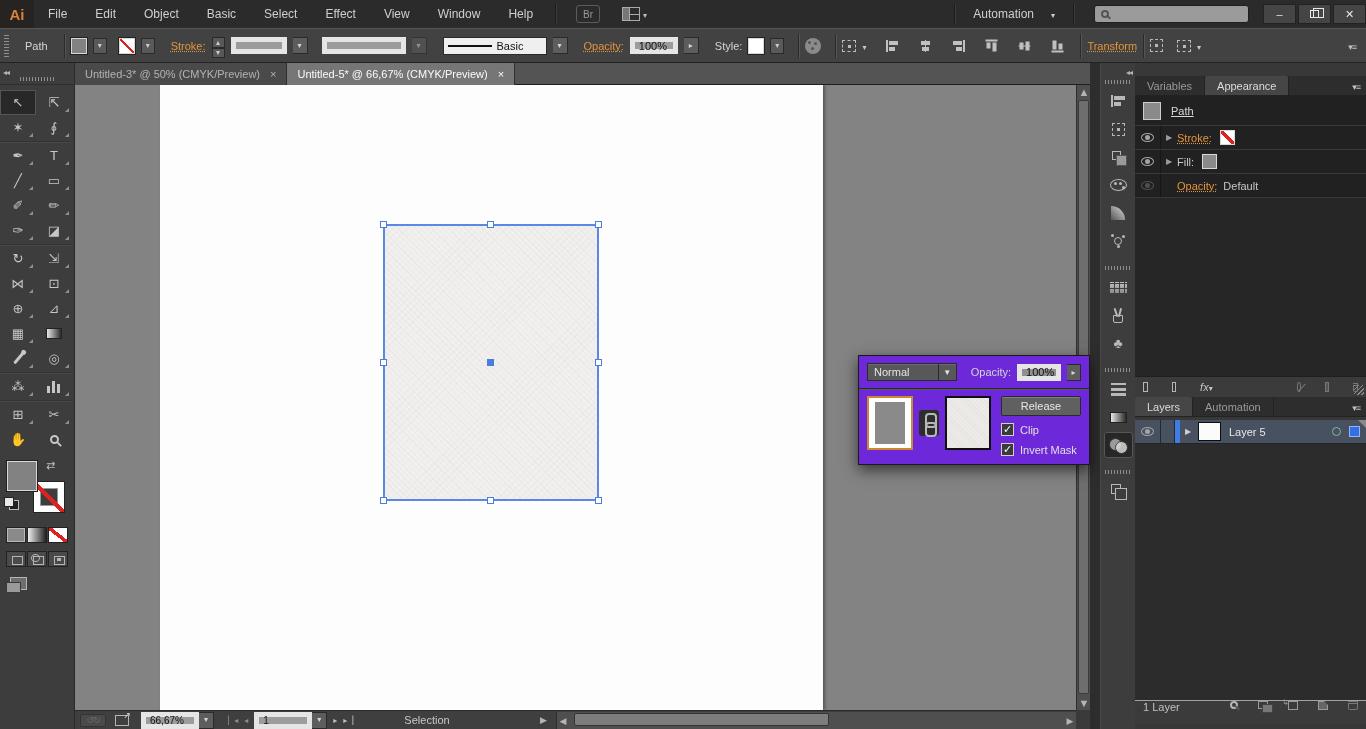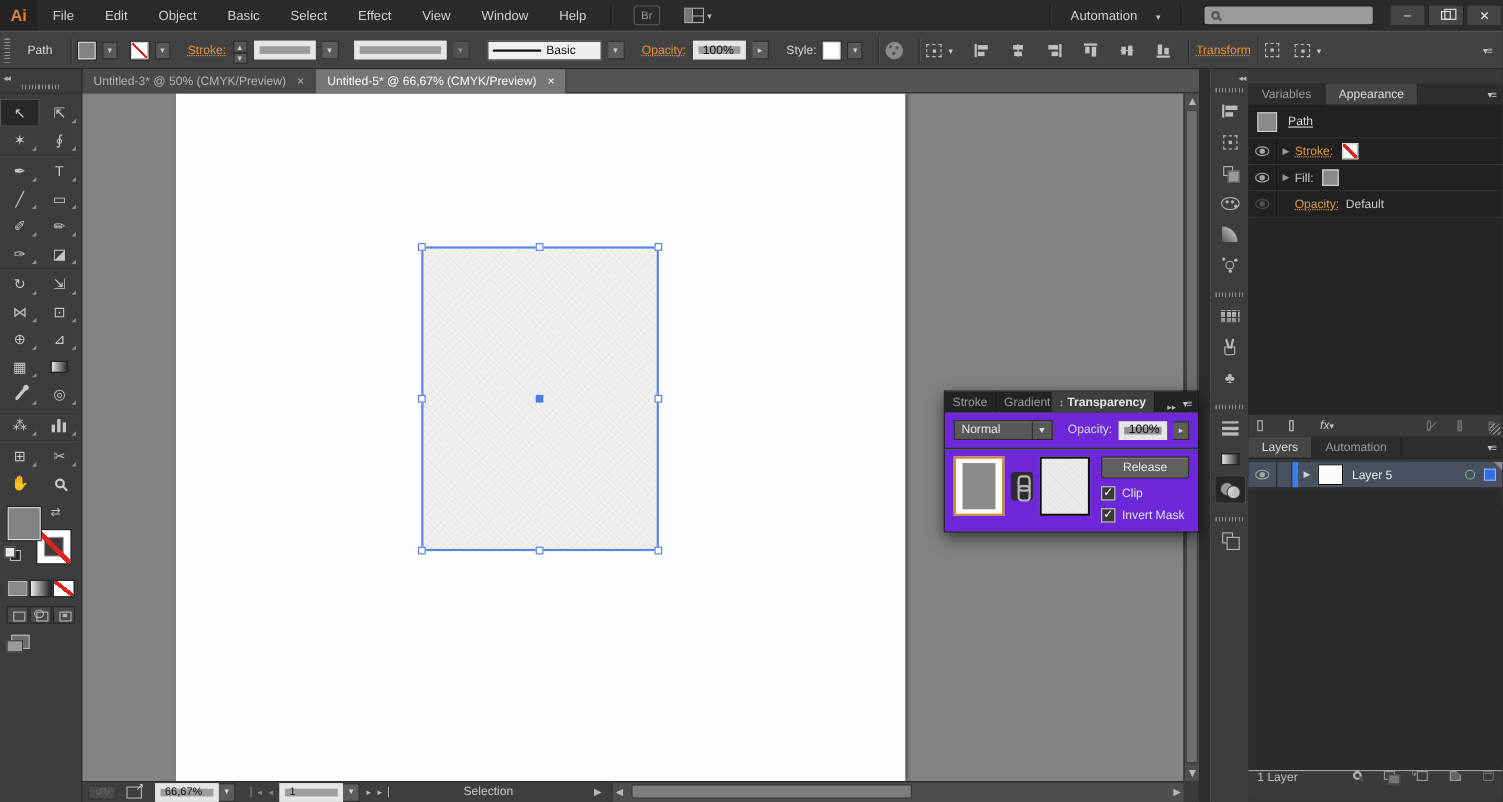--- a/index.html
+++ b/index.html
@@ -242,21 +242,21 @@
   #statusbar{position:absolute;left:75px;top:710px;width:1001px;height:19px;background:#3f3f3f;border-top:1px solid #2a2a2a;display:flex;align-items:center;font-size:10px}
   #sb-sync{width:26px;height:13px;margin-left:5px;background:#4a4a4a;border:1px solid #333;border-radius:2px;color:#6a6a6a;font-size:9px;display:flex;align-items:center;justify-content:center;letter-spacing:-1px}
   #sb-share{width:14px;height:11px;border:1px solid #b5b5b5;margin-left:9px;position:relative}
   #sb-share::after{content:"↗";position:absolute;right:-3px;top:-6px;font-size:9px;color:#d5d5d5}
   #sb-zoom{display:flex;margin-left:12px}
   #sb-zoom .fieldg{width:58px}
   #sb-nav{display:flex;align-items:center;margin-left:14px;gap:6px;color:#9a9a9a}
   #sb-nav .fieldg{width:58px}
   #sb-nav .navic{font-size:8px;color:#8f8f8f}
   #sb-nav .navic.en{color:#c0c0c0}
-  #sb-status{position:absolute;left:289px;width:160px;text-align:center;color:#c8c8c8;font-size:11px}
+  #sb-status{position:absolute;left:272px;width:160px;text-align:center;color:#c8c8c8;font-size:11px}
   #sb-arrow{position:absolute;left:465px;color:#b5b5b5;font-size:9px}
   #hscroll{position:absolute;left:481px;top:1px;width:520px;height:17px;background:#4f4f4f;border-left:1px solid #2e2e2e;display:flex;align-items:center}
   #hscroll .sar{width:12px;text-align:center;color:#b5b5b5;font-size:9px}
   #hscroll .track{position:relative;flex:1;align-self:stretch}
   #hscroll .thumb{position:absolute;left:5px;top:1px;width:255px;height:13px;background:#7d7d7d;border:1px solid #333;border-radius:2px}
 </style>
 </head>
 <body>
 
 <div id="app">
@@ -626,30 +626,20 @@
       <span class="count">1 Layer</span>
       <span class="mag" style="border-color:#b5b5b5"></span>
       <span class="ic-clip"></span>
       <span class="ic-sub"></span>
       <span class="ic-new"></span>
       <span class="ic-trash"></span>
     </div>
   </div>
 
   <div id="float">
-    <div id="ft-tabs">
-      <span class="ftab">Stroke</span>
-      <span class="ftab t1">Gradient</span>
-      <span class="ftab active">
-          <span class="cycle">↕</span>
-          <span>Transparency</span>
-        </span>
-      <span class="dbl">▸▸</span>
-      <span class="pmenu"></span>
-    </div>
     <div id="ft-body">
       <div id="ft-row1">
         <span id="blend-dd">
           <span class="lbl">Normal</span>
           <span class="dd">▼</span>
         </span>
         <span style="margin-left:8px;color:#d6d6d6">Opacity:</span>
         <span class="fieldg" style="width:44px;background:#909090">100%</span>
         <span class="ddbtn ar-r"></span>
       </div>

